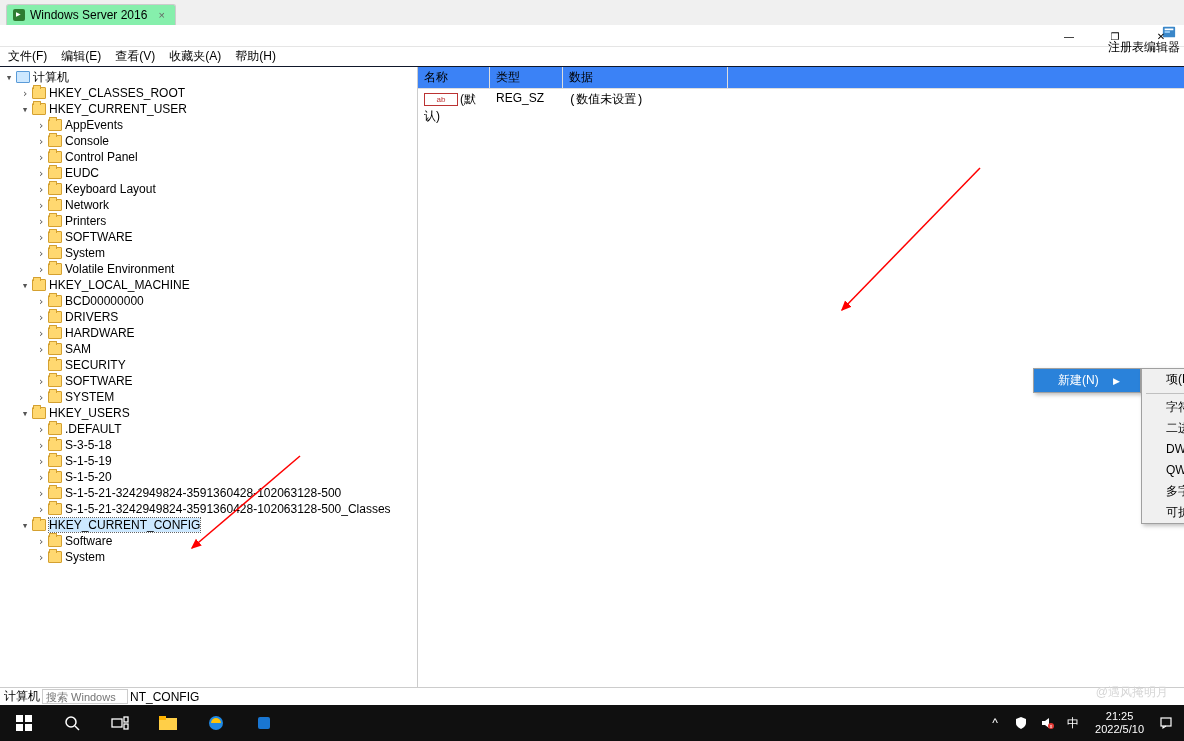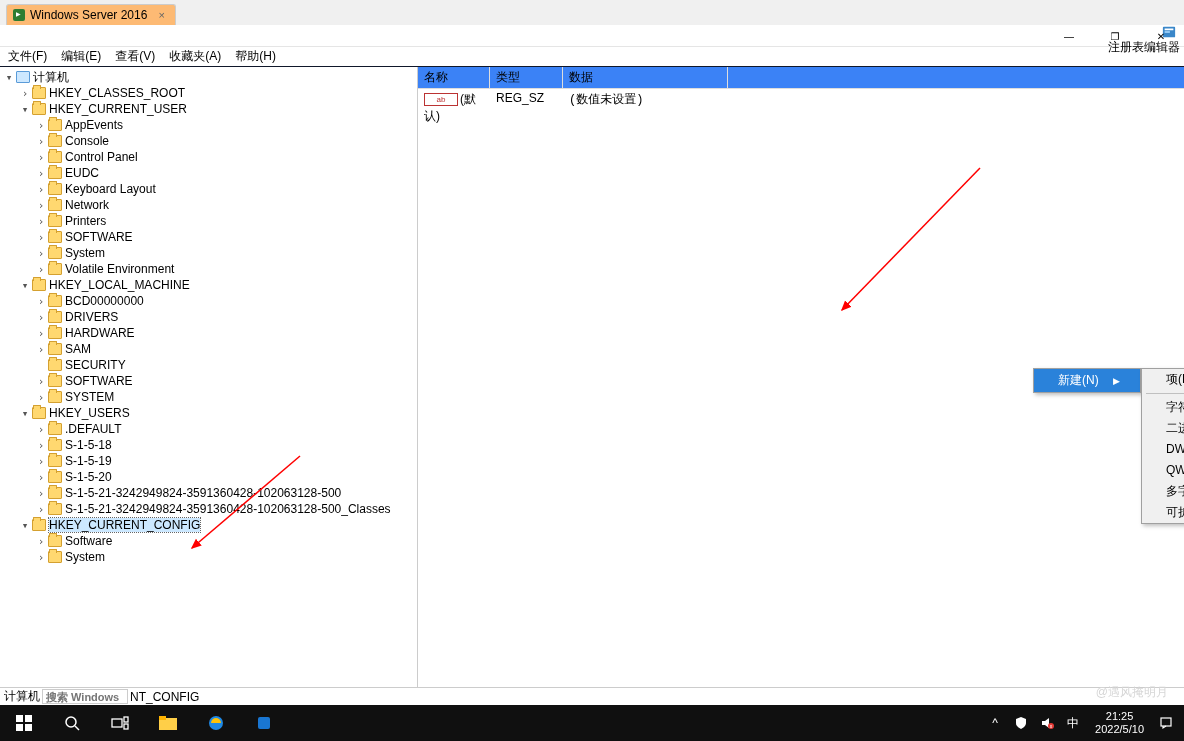--- a/index.html
+++ b/index.html
@@ -1,19 +1,19 @@
 <!DOCTYPE html>
 <html><head>
 <meta charset="utf-8">
 <style>
 * { margin: 0; padding: 0; box-sizing: border-box; font-family: "Microsoft YaHei", "Segoe UI", sans-serif; }
 body { width: 1184px; height: 741px; background: #fff; overflow: hidden; font-size: 12px; position: relative; }
 
 .tab-bar { height: 25px; background: #f0f0f0; display: flex; align-items: flex-end; padding-left: 6px; }
-.tab { background: #fdba74; border: 1px solid #ccc; border-bottom: none; padding: 3px 10px 3px 6px; display: flex; align-items: center; gap: 5px; border-radius: 3px 3px 0 0; }
+.tab { background: #86efac; border: 1px solid #ccc; border-bottom: none; padding: 3px 10px 3px 6px; display: flex; align-items: center; gap: 5px; border-radius: 3px 3px 0 0; }
 .tab-icon { width: 12px; height: 12px; background: #2e7d32; border-radius: 2px; position: relative; }
 .tab-icon::after { content: "▶"; font-size: 6px; color: #fff; position: absolute; left: 3px; top: 1px; }
 .tab-close { font-size: 11px; color: #666; margin-left: 6px; cursor: pointer; }
 
 .titlebar { height: 22px; display: flex; align-items: flex-end; padding: 0 4px; border-bottom: 1px solid #e5e5e5; flex-direction: column; }
 .regedit-icon { width: 14px; height: 14px; margin-right: 4px; display: inline-flex; }
 .title-text { font-size: 12px; }
 .win-controls { position: absolute; right: 0; top: 25px; display: flex; }
 .win-btn { width: 46px; height: 22px; display: flex; align-items: center; justify-content: center; font-size: 10px; cursor: pointer; }
 
@@ -47,21 +47,21 @@
 .context-menu { position: absolute; background: #f0f0f0; border: 1px solid #a0a0a0; box-shadow: 2px 2px 4px rgba(0,0,0,.25); z-index: 100; }
 .ctx1 { left: 615px; top: 301px; width: 108px; }
 .ctx-item { padding: 3px 20px 3px 24px; display: flex; justify-content: space-between; align-items: center; }
 .ctx-item.hover { background: #2a82da; color: #fff; }
 .ctx-arrow { font-size: 9px; }
 .ctx2 { left: 723px; top: 301px; width: 164px; }
 .ctx2 .ctx-item { padding: 2px 12px 2px 24px; }
 .ctx-sep { height: 1px; background: #c0c0c0; margin: 3px 4px; }
 
 .status-bar { height: 18px; border-top: 1px solid #ccc; display: flex; align-items: center; padding: 0 4px; font-size: 12px; gap: 2px; }
-.search-box { border: 1px solid #ccc; height: 15px; width: 86px; padding: 0 3px; font-size: 11px; color: #888; font-weight: bold; }
+.search-box { border: 1px solid #ccc; height: 15px; width: 86px; padding: 0 3px; font-size: 11px; color: #888; }
 
 .taskbar { position: absolute; bottom: 0; left: 0; right: 0; height: 36px; background: #101010; display: flex; align-items: center; color: #fff; }
 .tb-btn { width: 48px; height: 36px; display: flex; align-items: center; justify-content: center; cursor: pointer; }
 .tb-right { margin-left: auto; display: flex; align-items: center; gap: 2px; padding-right: 6px; }
 .tb-clock { text-align: center; font-size: 11px; line-height: 13px; padding: 0 8px; }
 .tb-small { width: 24px; height: 36px; display: flex; align-items: center; justify-content: center; font-size: 12px; cursor: pointer; }
 
 svg.arrow { position: absolute; pointer-events: none; z-index: 50; }
 
 .watermark { position: absolute; right: 16px; bottom: 40px; color: #d6d6d6; font-size: 12px; z-index: 1; }
@@ -266,21 +266,21 @@
                   <div class="node">
                     <span class="expander">›</span>
                     <span class="folder-icon"></span>
                     <span>.DEFAULT</span>
                   </div>
                 </li>
                 <li>
                   <div class="node">
                     <span class="expander">›</span>
                     <span class="folder-icon"></span>
-                    <span>S-1-5-18</span>
+                    <span>S-3-5-18</span>
                   </div>
                 </li>
                 <li>
                   <div class="node">
                     <span class="expander">›</span>
                     <span class="folder-icon"></span>
                     <span>S-1-5-19</span>
                   </div>
                 </li>
                 <li>

